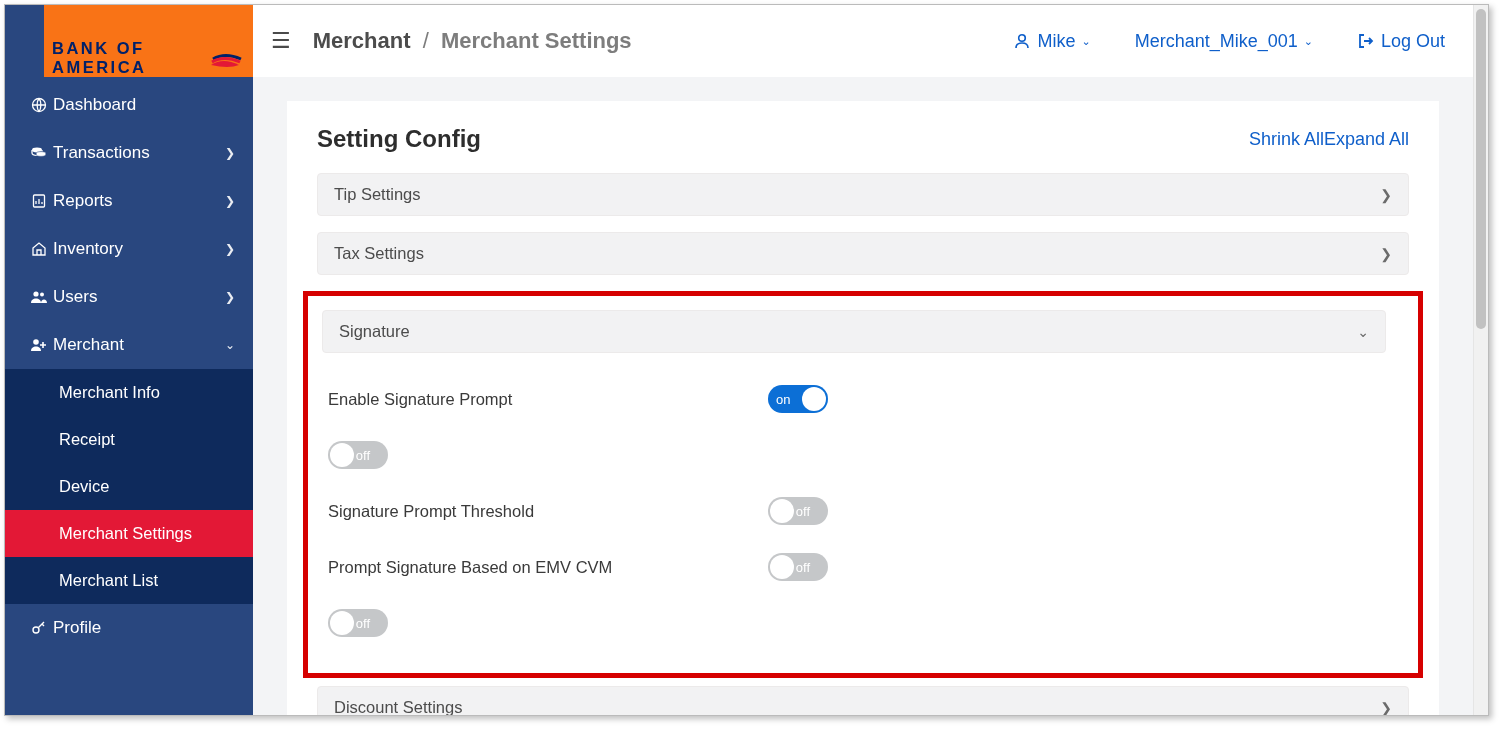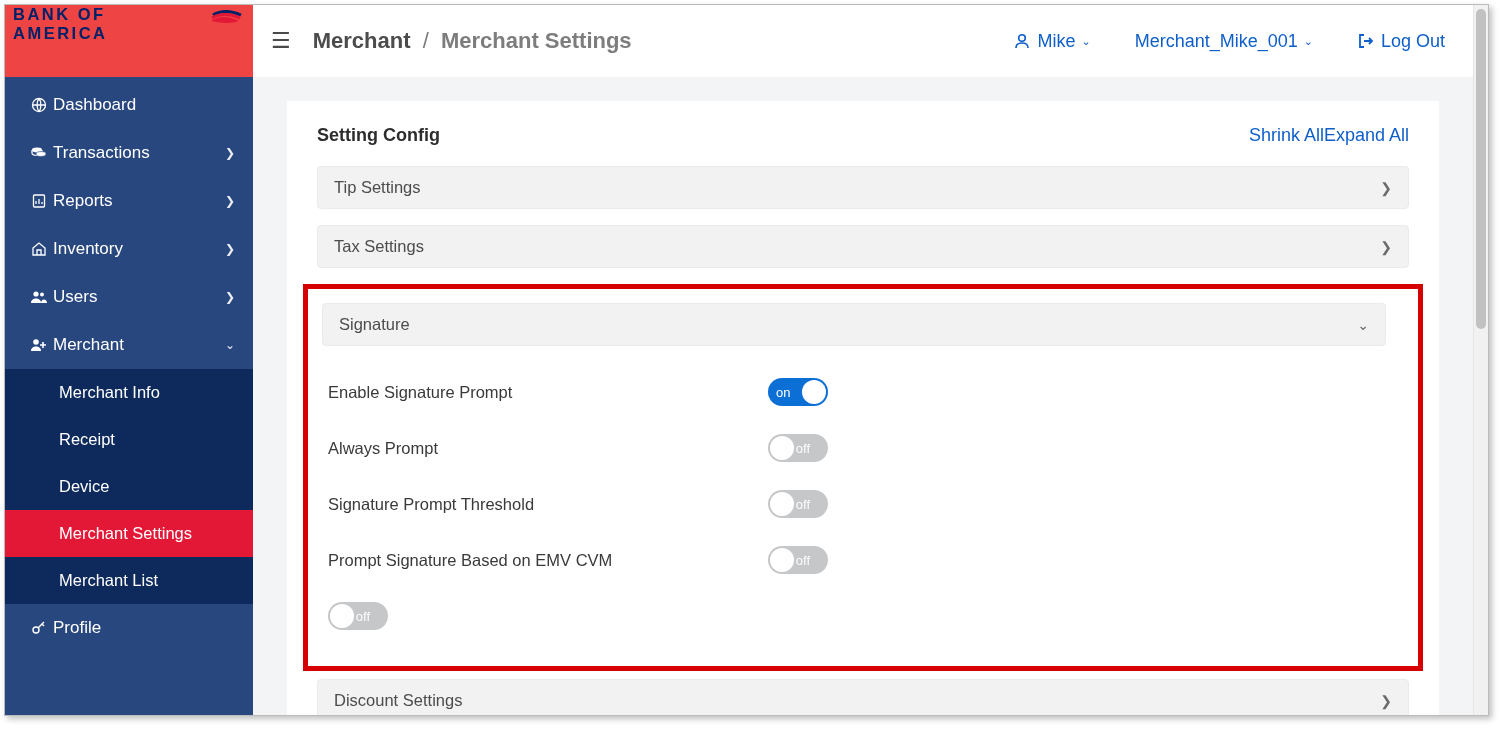--- a/index.html
+++ b/index.html
@@ -37,26 +37,27 @@
 
 
 .sidebar {
   position: absolute;
   left: 0; top: 0;
   width: 248px; height: 100%;
   background: #29477f;
   color: #fff;
 }
 .logo-block {
-  background: #ef4444;
+  background: #f97316;
   height: 72px;
   display: flex;
-  align-items: flex-start;
+  align-items: flex-end;
   justify-content: center;
   padding: 0 8px;
+  margin-left: 39px;
 }
 .logo-text {
   color: #012169;
   font-weight: 700;
   letter-spacing: 2.5px;
   font-size: 16.5px;
 }
 .logo-icon { margin-left: 6px; }
 
 .nav { padding-top: 4px; }
@@ -142,21 +143,21 @@
   background: #fff;
   min-height: 640px;
   padding: 24px 0 0 0;
 }
 .panel-header {
   display: flex;
   align-items: center;
   padding: 0 30px 12px 30px;
 }
 .panel-title {
-  font-size: 18px;
+  font-size: 24px;
   font-weight: 700;
   color: #2d2d2d;
 }
 .panel-header .gap { flex: 1; }
 .link-btn {
   color: #0f5fca;
   font-size: 18px;
   cursor: pointer;
 }
 
@@ -388,21 +389,20 @@
 
         <div class="setting-row">
           <span class="label-col">Enable Signature Prompt</span>
           <span class="toggle on">
             <span class="txt">on</span>
             <span class="knob"></span>
           </span>
         </div>
 
         <div class="setting-row">
-          <span class="label-col">Always Prompt</span>
           <span class="toggle off">
             <span class="knob"></span>
             <span class="txt">off</span>
           </span>
         </div>
 
         <div class="setting-row">
           <span class="label-col">Signature Prompt Threshold</span>
           <span class="toggle off">
             <span class="knob"></span>

